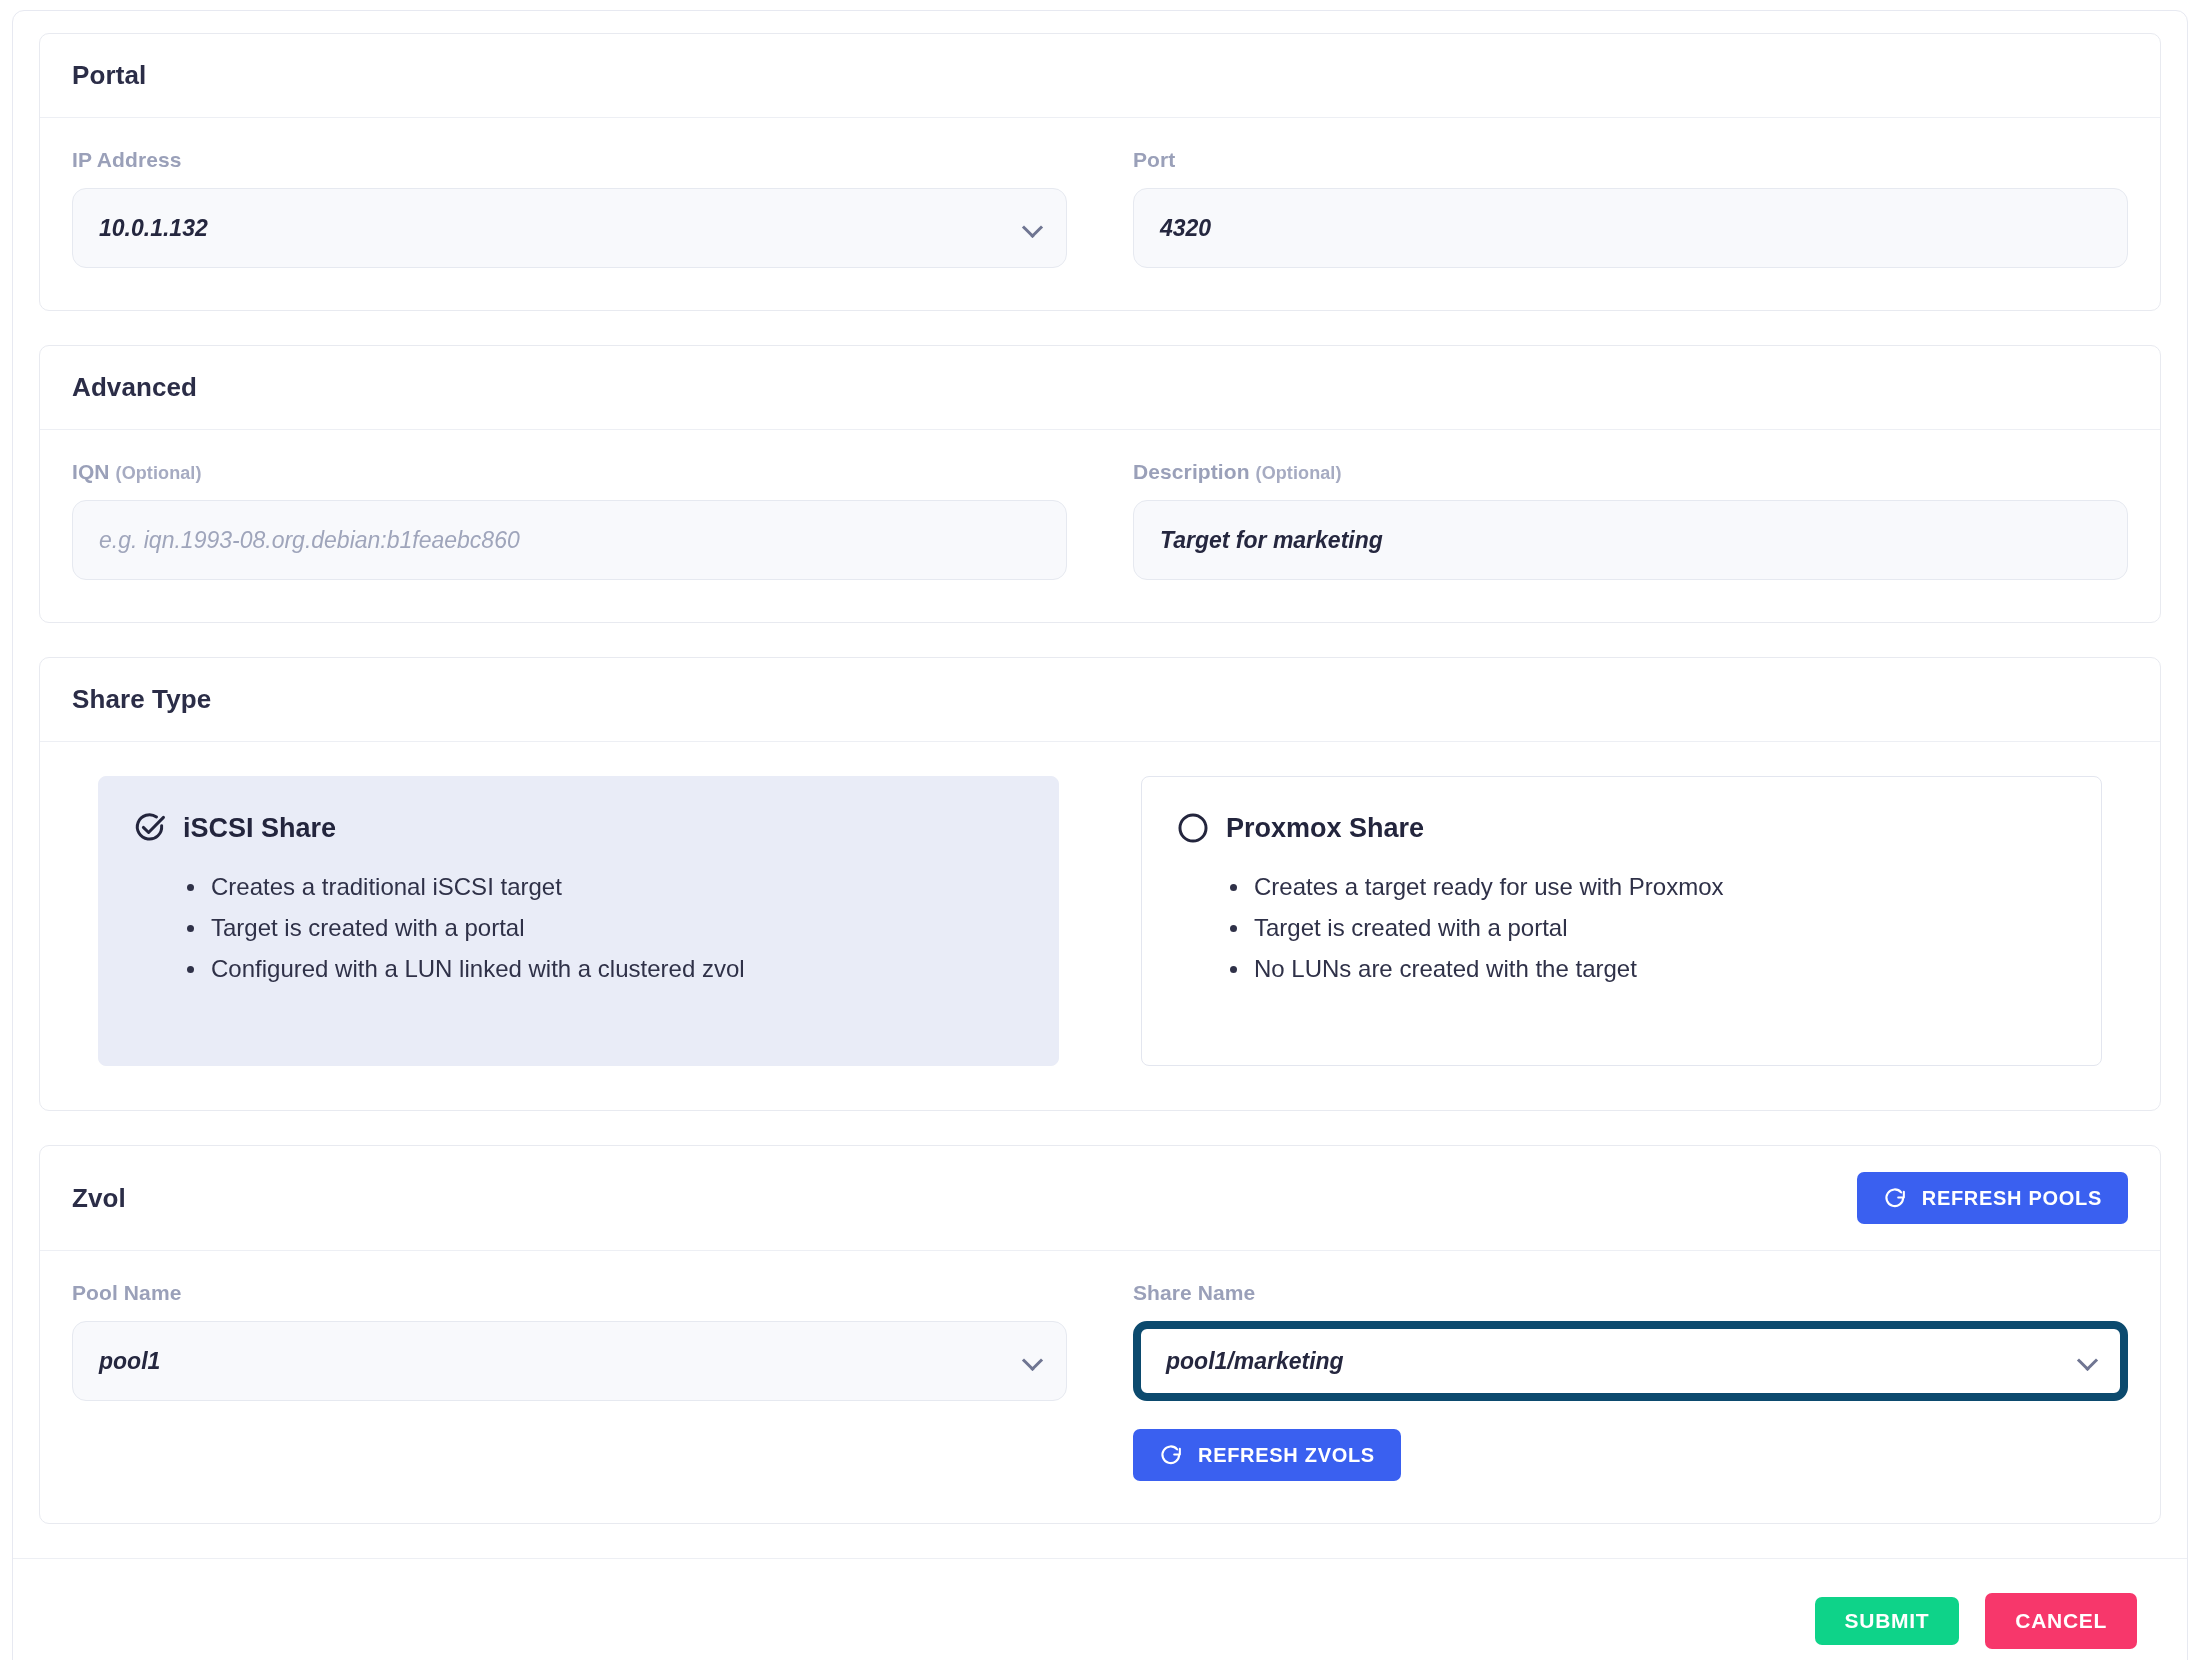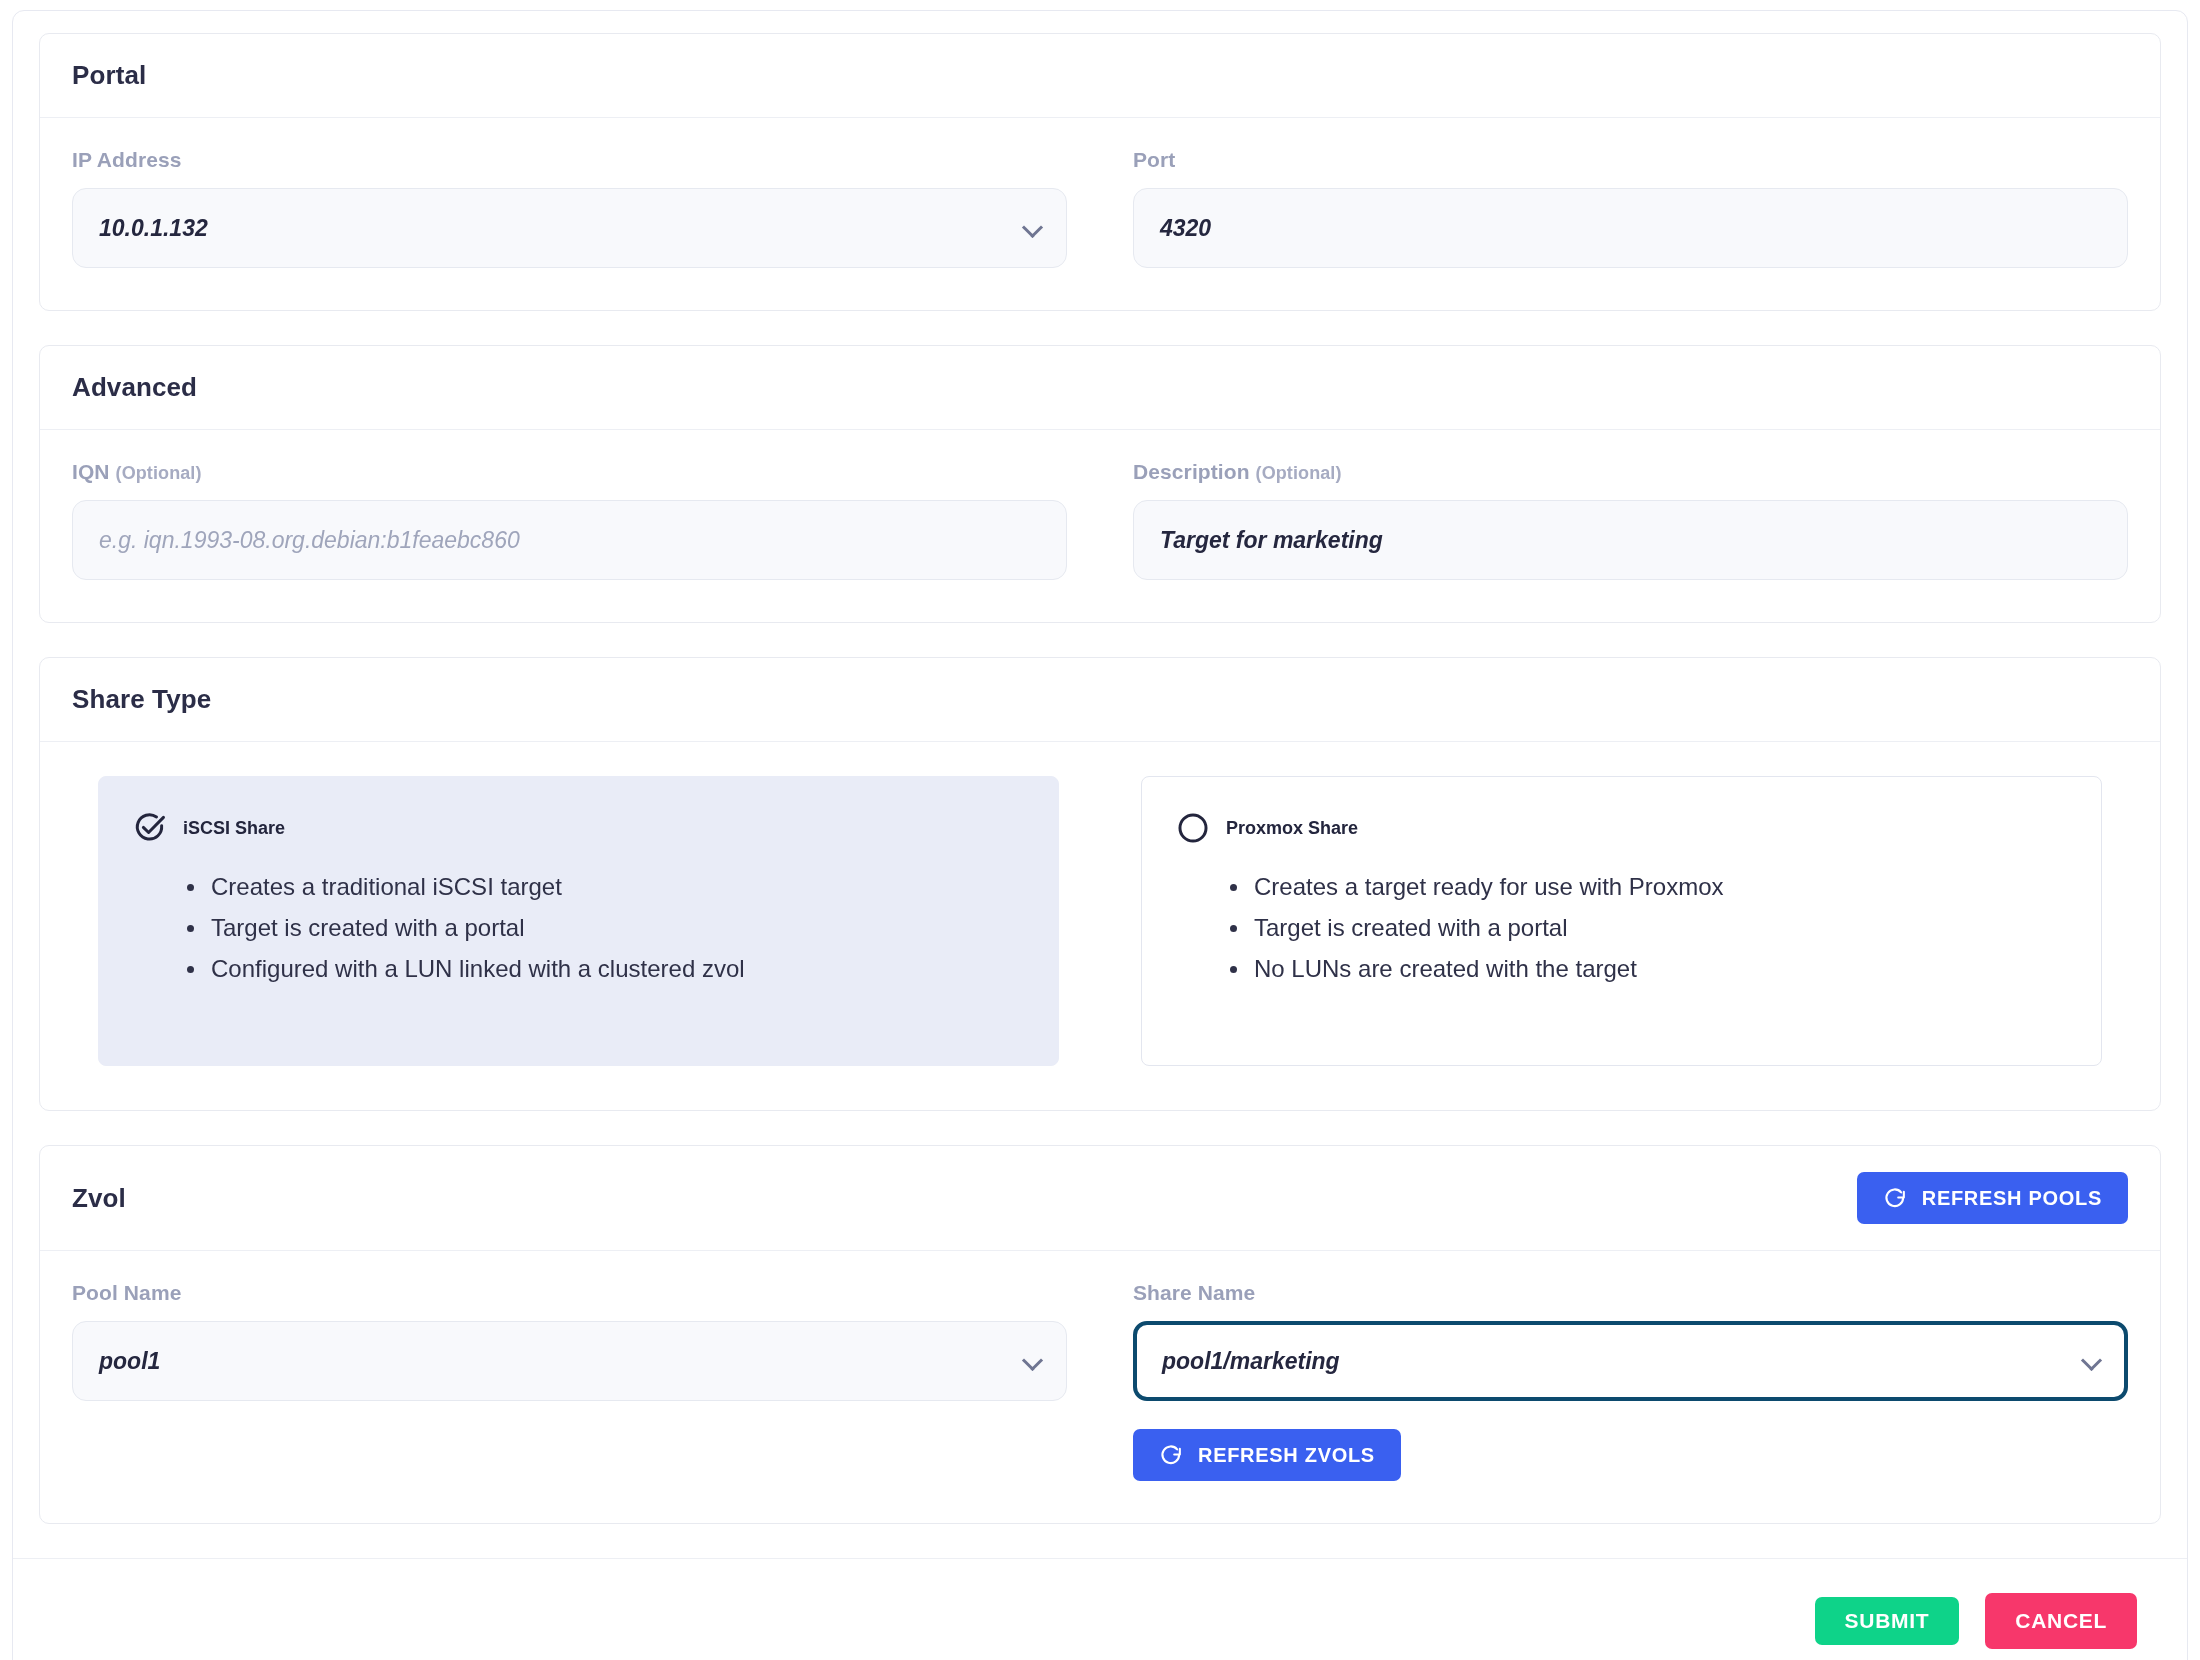--- a/index.html
+++ b/index.html
@@ -81,21 +81,21 @@
     align-items: center;
     padding: 0 22px 0 26px;
     font-size: 23px;
     font-weight: bold;
     color: #25273f;
     position: relative;
     font-style: italic;
   }
   .control.focused {
     background: #ffffff;
-    border: 4px solid #0c4a6e;
+    border: 8px solid #0c4a6e;
     padding: 0 21px 0 25px;
   }
   .control .placeholder {
     color: #9fa5bb;
     font-weight: normal;
     font-size: 23px;
   }
   .control .value { flex: 1 1 auto; }
 
   .chev {
@@ -132,21 +132,21 @@
     background: #e9ecf7;
     border-color: #e9ecf7;
   }
   .share-opt-head {
     display: flex;
     align-items: center;
     gap: 16px;
     margin-bottom: 26px;
   }
   .share-opt-title {
-    font-size: 18px;
+    font-size: 27px;
     font-weight: bold;
     color: #23253d;
   }
   .opt-icon { width: 34px; height: 34px; flex: 0 0 auto; display: block; }
 
   .share-list {
     margin: 0 0 0 52px;
     padding: 0;
     list-style: none;
   }

